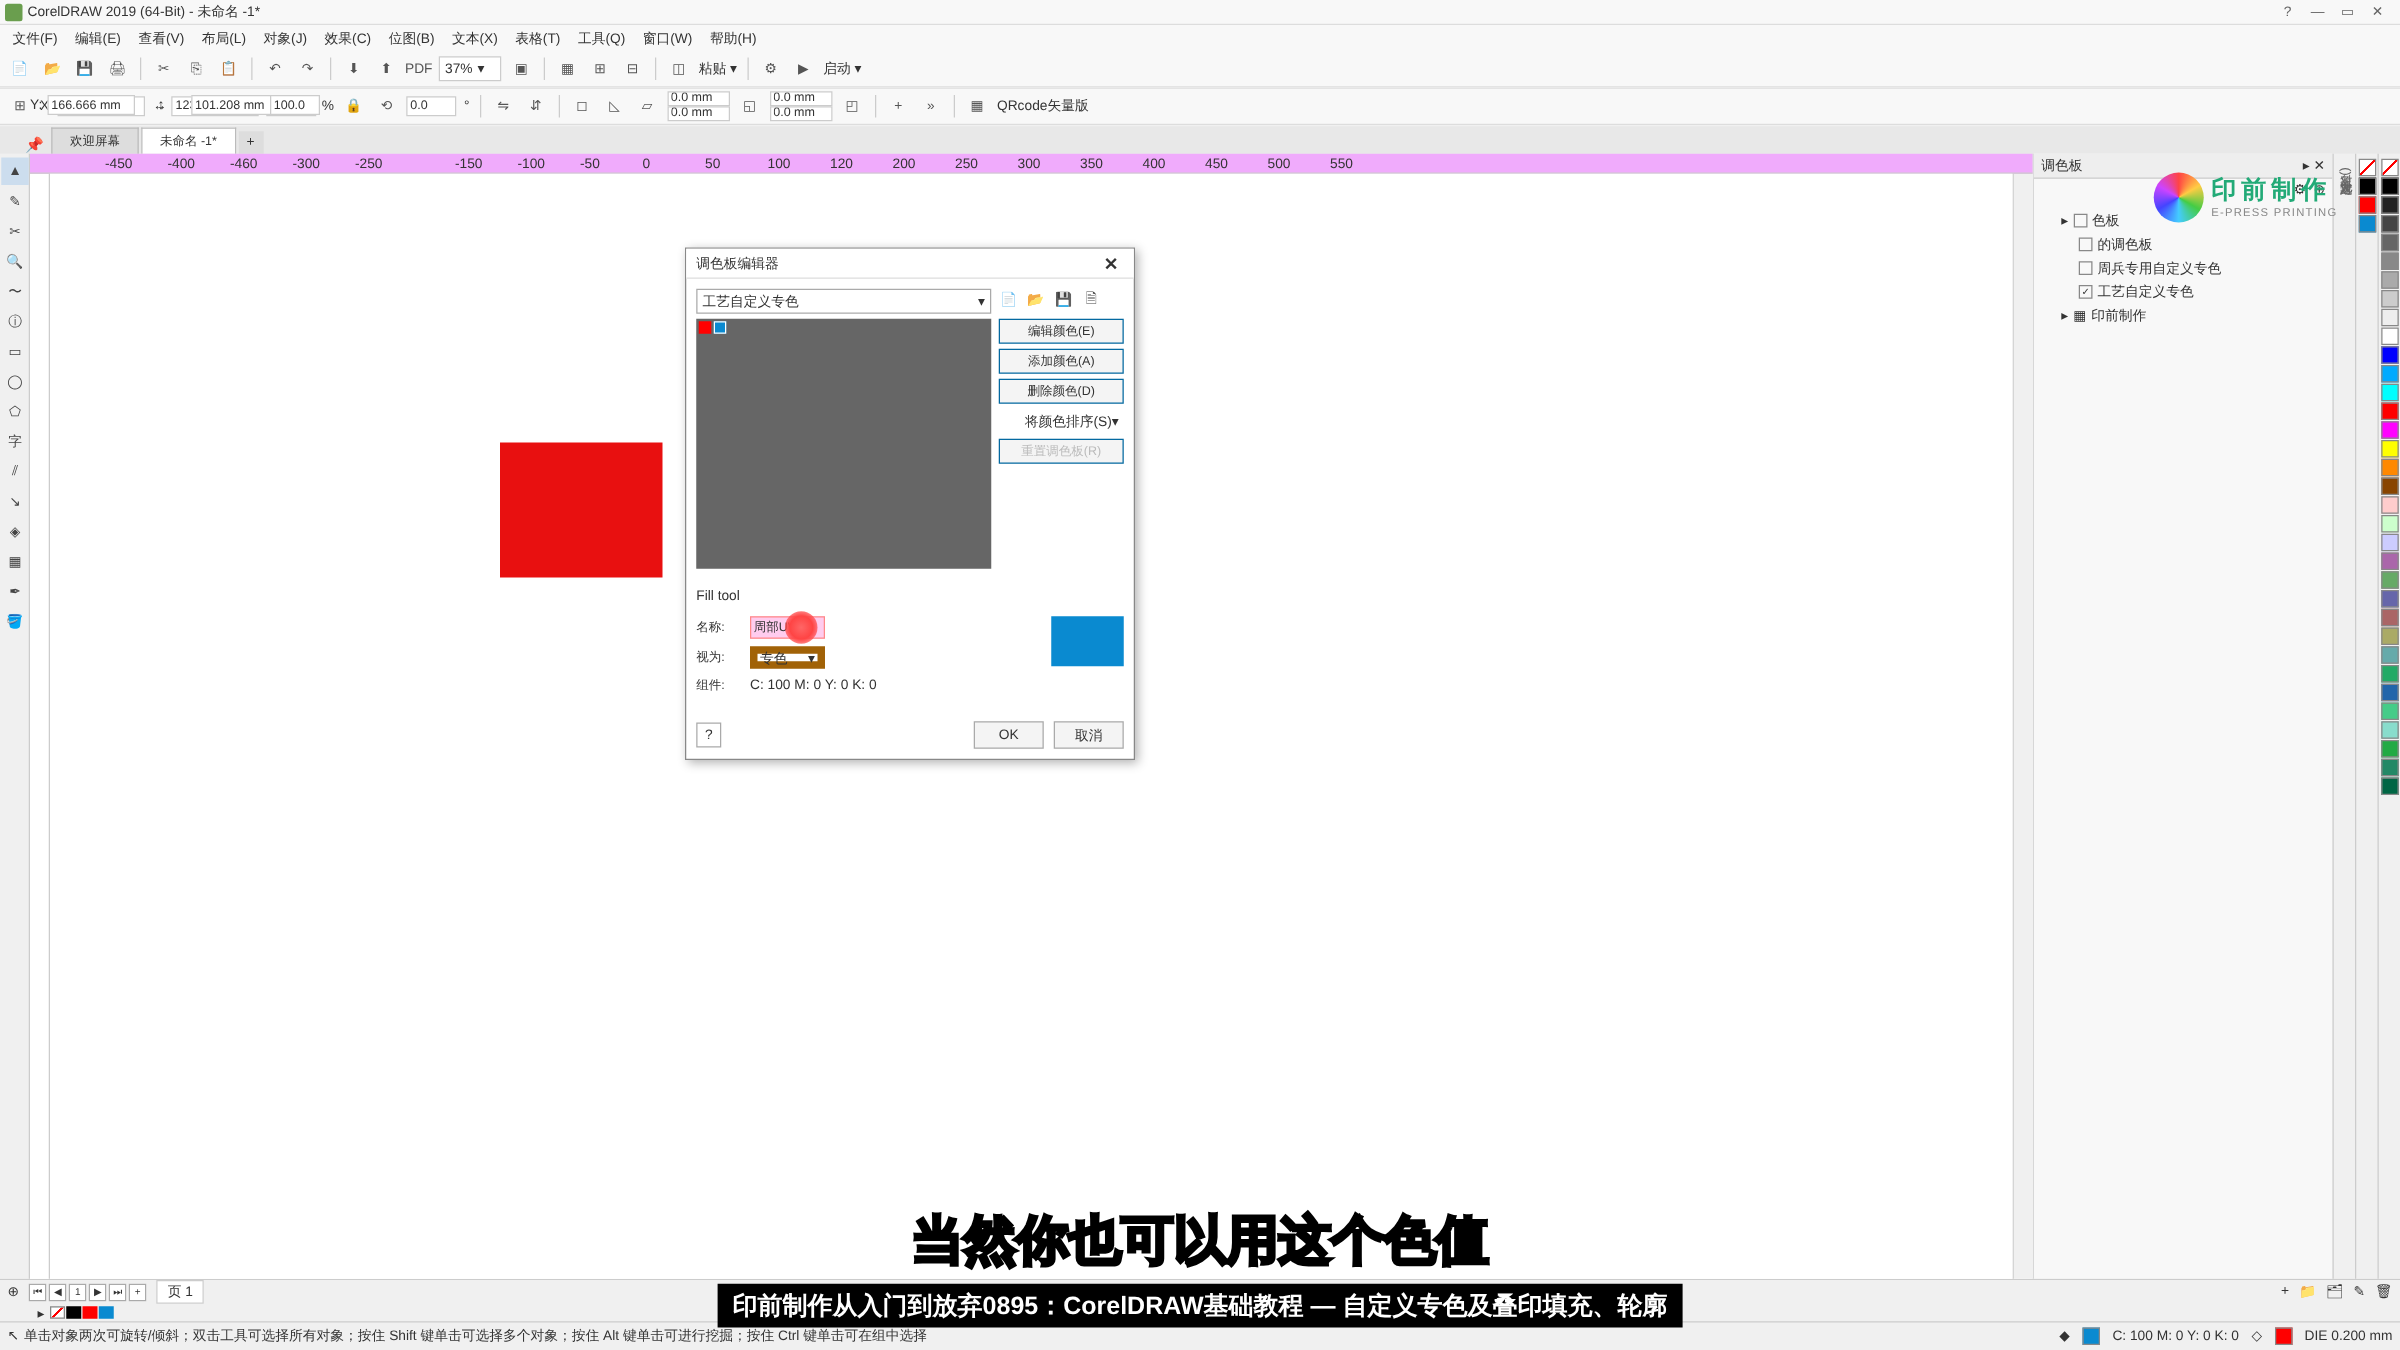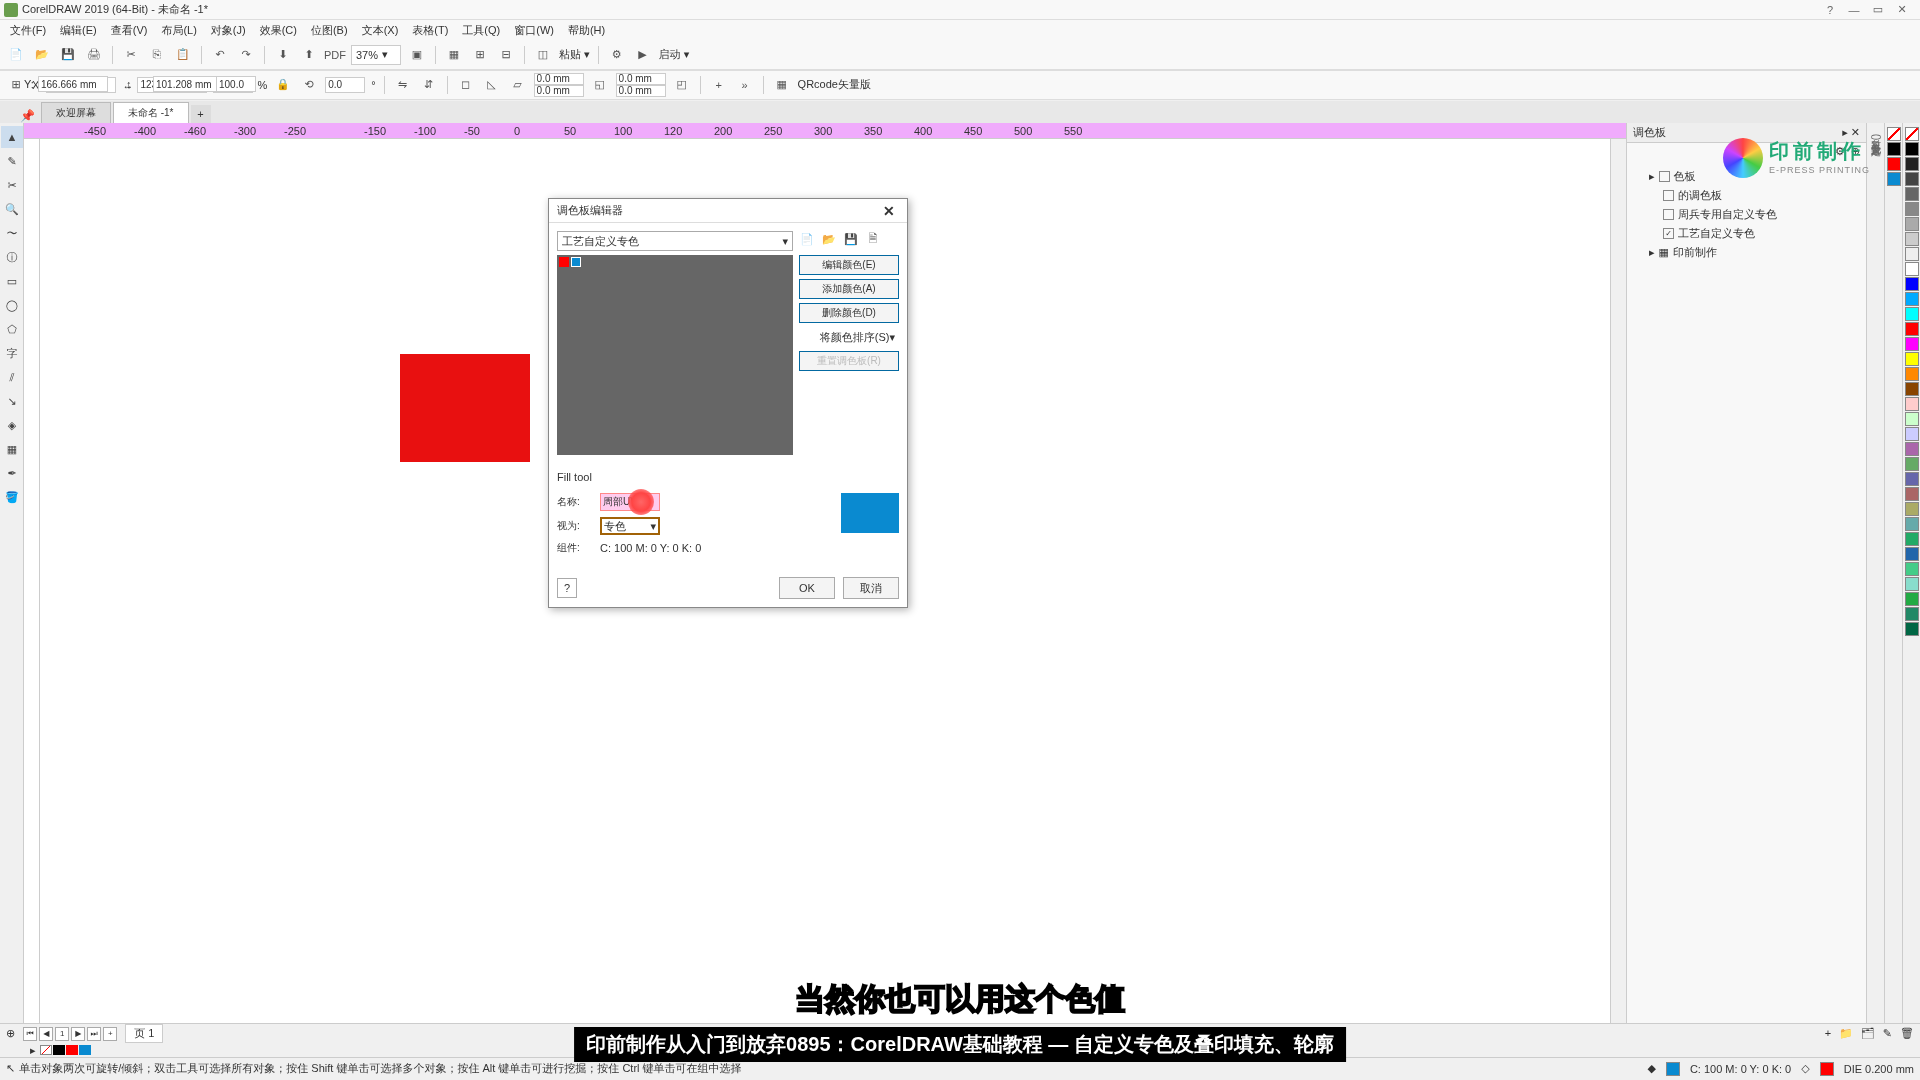--- a/index.html
+++ b/index.html
@@ -61,32 +61,32 @@
 .dlg-right{width:100px;display:flex;flex-direction:column;gap:4px}
 .icon-row{display:flex;gap:6px;justify-content:flex-start;margin-bottom:4px}
 .sm-icon{width:16px;height:16px;cursor:pointer;color:#444;display:flex;align-items:center;justify-content:center}
 .dlg-btn{height:20px;border:1px solid #0369a1;background:#f4f4f4;font-size:10px;cursor:pointer;display:flex;align-items:center;justify-content:center}
 .dlg-btn.disabled{color:#bbb}
 .dlg-section{padding:8px}
 .dlg-row{display:flex;align-items:center;gap:8px;margin-bottom:6px}
 .dlg-label{width:35px;font-size:10px}
 .dlg-input{width:60px;height:18px;border:1px solid #8af;padding:0 2px;font-size:10px}
 .dlg-input.hl{background:#fce;border:1px solid #f88}
-.dlg-select{width:60px;height:18px;border:2px solid #a16207;padding:0 2px;font-size:10px;display:flex;align-items:center;justify-content:space-between}
+.dlg-select{width:60px;height:18px;border:6px solid #a16207;padding:0 2px;font-size:10px;display:flex;align-items:center;justify-content:space-between}
 .color-preview{width:58px;height:40px;background:#0a8ad0;margin-left:20px}
 .dlg-footer{display:flex;justify-content:space-between;padding:8px;align-items:center}
 .dlg-footer-btns{display:flex;gap:8px}
 .help-btn{width:20px;height:20px;border:1px solid #aaa;display:flex;align-items:center;justify-content:center;cursor:pointer}
 .ok-btn,.cancel-btn{width:56px;height:22px;border:1px solid #aaa;background:#f4f4f4;cursor:pointer;display:flex;align-items:center;justify-content:center}
 .watermark{position:absolute;right:50px;top:138px;z-index:50;display:flex;gap:6px}
 .wm-logo{width:40px;height:40px;border-radius:50%;background:conic-gradient(#f44,#fc4,#4c4,#4cf,#44f,#c4f,#f44)}
 .wm-text{display:flex;flex-direction:column}
 .wm-main{font-size:20px;color:#2a7;font-weight:bold;letter-spacing:4px}
 .wm-sub{font-size:9px;color:#888;letter-spacing:1px}
-.subtitle1{position:absolute;bottom:60px;left:50%;transform:translateX(-50%);font-size:30px;font-weight:400;color:#0f172a;-webkit-text-stroke:3px #000;z-index:200}
+.subtitle1{position:absolute;bottom:60px;left:50%;transform:translateX(-50%);font-size:42px;font-weight:700;color:#a16207;-webkit-text-stroke:3px #000;z-index:200}
 .subtitle2{position:absolute;bottom:18px;left:50%;transform:translateX(-50%);font-size:20px;font-weight:bold;color:#fff;background:#000;padding:4px 12px;z-index:200;white-space:nowrap}
 .red-cursor{position:absolute;left:106px;top:0px;width:26px;height:26px;border-radius:50%;background:radial-gradient(circle,#f66 0%,#f44 50%,rgba(255,100,100,0.3) 100%);z-index:150;pointer-events:none}
 .bottom-colors{display:flex;gap:1px;margin-left:4px}
 .bot-sw{width:12px;height:10px}
 .pin-icon{color:#666;font-size:12px}
 </style>
 </head>
 <body>
 
 <div class="titlebar">

